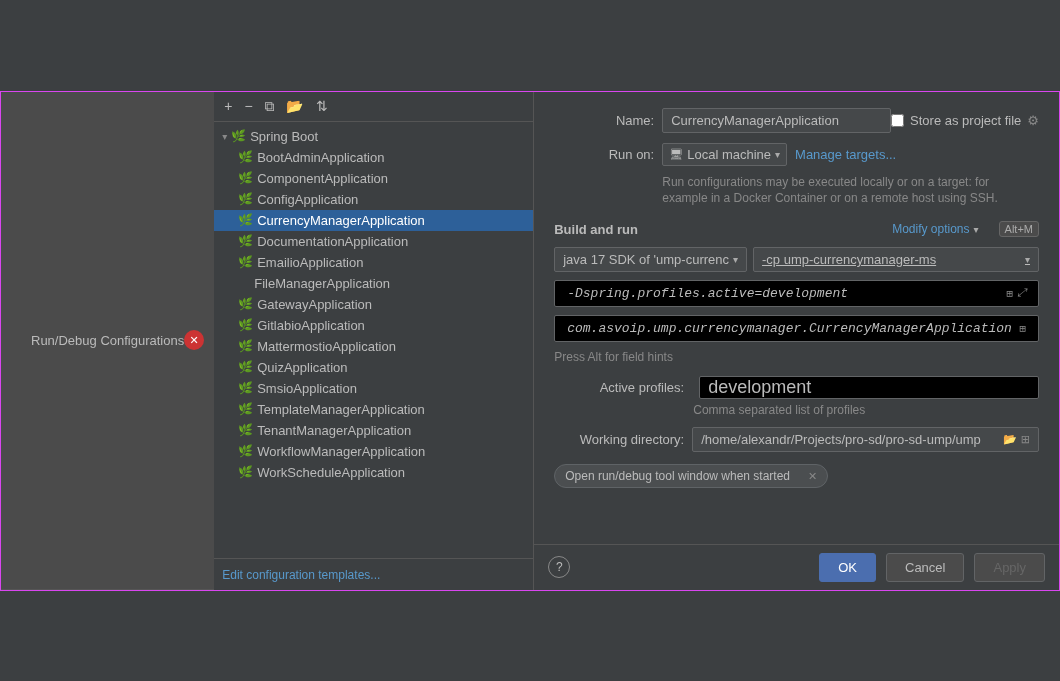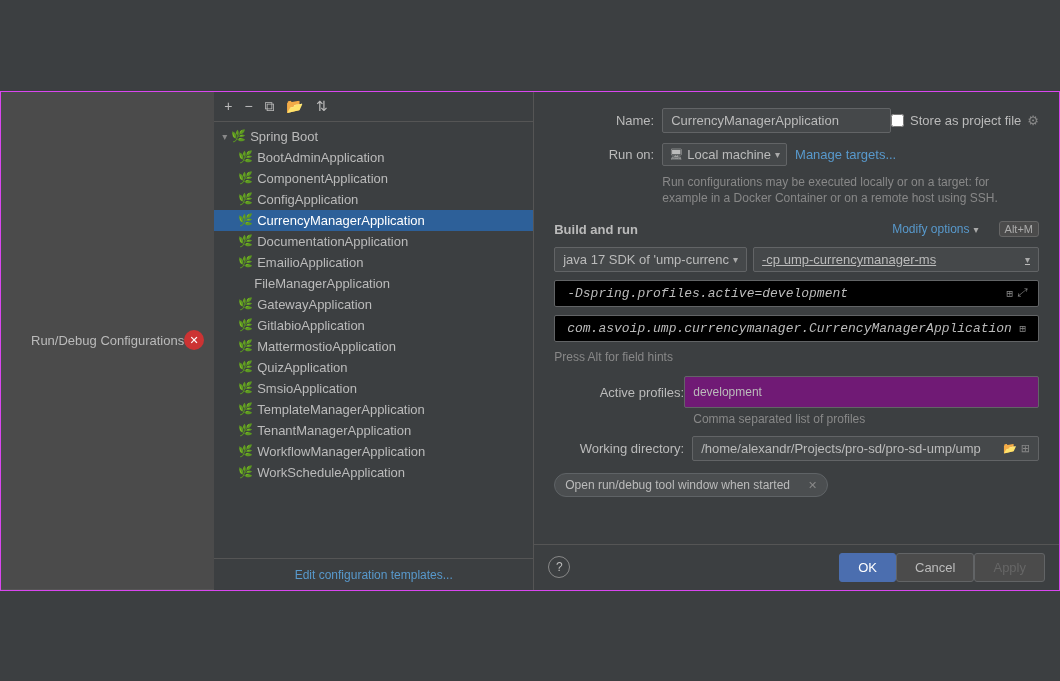--- a/index.html
+++ b/index.html
@@ -116,21 +116,20 @@
       font-size: 12px;
     }
     .arrow-icon {
       font-size: 10px;
       color: #888;
     }
     .sidebar-footer {
       padding: 8px 8px;
       border-top: 1px solid #555;
       flex-shrink: 0;
-      text-align: center;
     }
     .edit-templates-link {
       color: #5899cc;
       cursor: pointer;
       font-size: 12px;
       text-decoration: none;
     }
     
     .right-panel {
       flex: 1;
@@ -281,35 +280,35 @@
     }
     .hint-text {
       color: #888888;
       font-size: 12px;
       margin-bottom: 12px;
     }
     .field-row {
       display: flex;
       align-items: center;
       margin-bottom: 4px;
-      gap: 0;
+      gap: 15px;
     }
     .field-label {
       color: #bbbbbb;
       min-width: 130px;
       text-align: right;
       flex-shrink: 0;
     }
     .text-input {
       flex: 1;
-      background: #701a75;
-      border: 1px solid #626466;
-      color: #bbbbbb;
-      padding: 8px 8px;
-      font-size: 12px;
+      background: #000000;
+      border: 1px solid #626466;
+      color: #bbbbbb;
+      padding: 0 8px;
+      font-size: 18px;
       border-radius: 2px;
     }
     .sub-hint {
       color: #888888;
       font-size: 12px;
       margin-left: 139px;
       margin-bottom: 10px;
     }
     .working-dir-row {
       display: flex;
@@ -364,21 +363,21 @@
       background: none;
       color: #bbbbbb;
       font-size: 12px;
       cursor: pointer;
       display: flex;
       align-items: center;
       justify-content: center;
     }
     .action-buttons {
       display: flex;
-      gap: 0;
+      gap: 10px;
     }
     .action-btn {
       padding: 6px 18px;
       background: #4b4b4b;
       border: 1px solid #626466;
       color: #bbbbbb;
       font-size: 13px;
       border-radius: 3px;
       cursor: pointer;
     }

